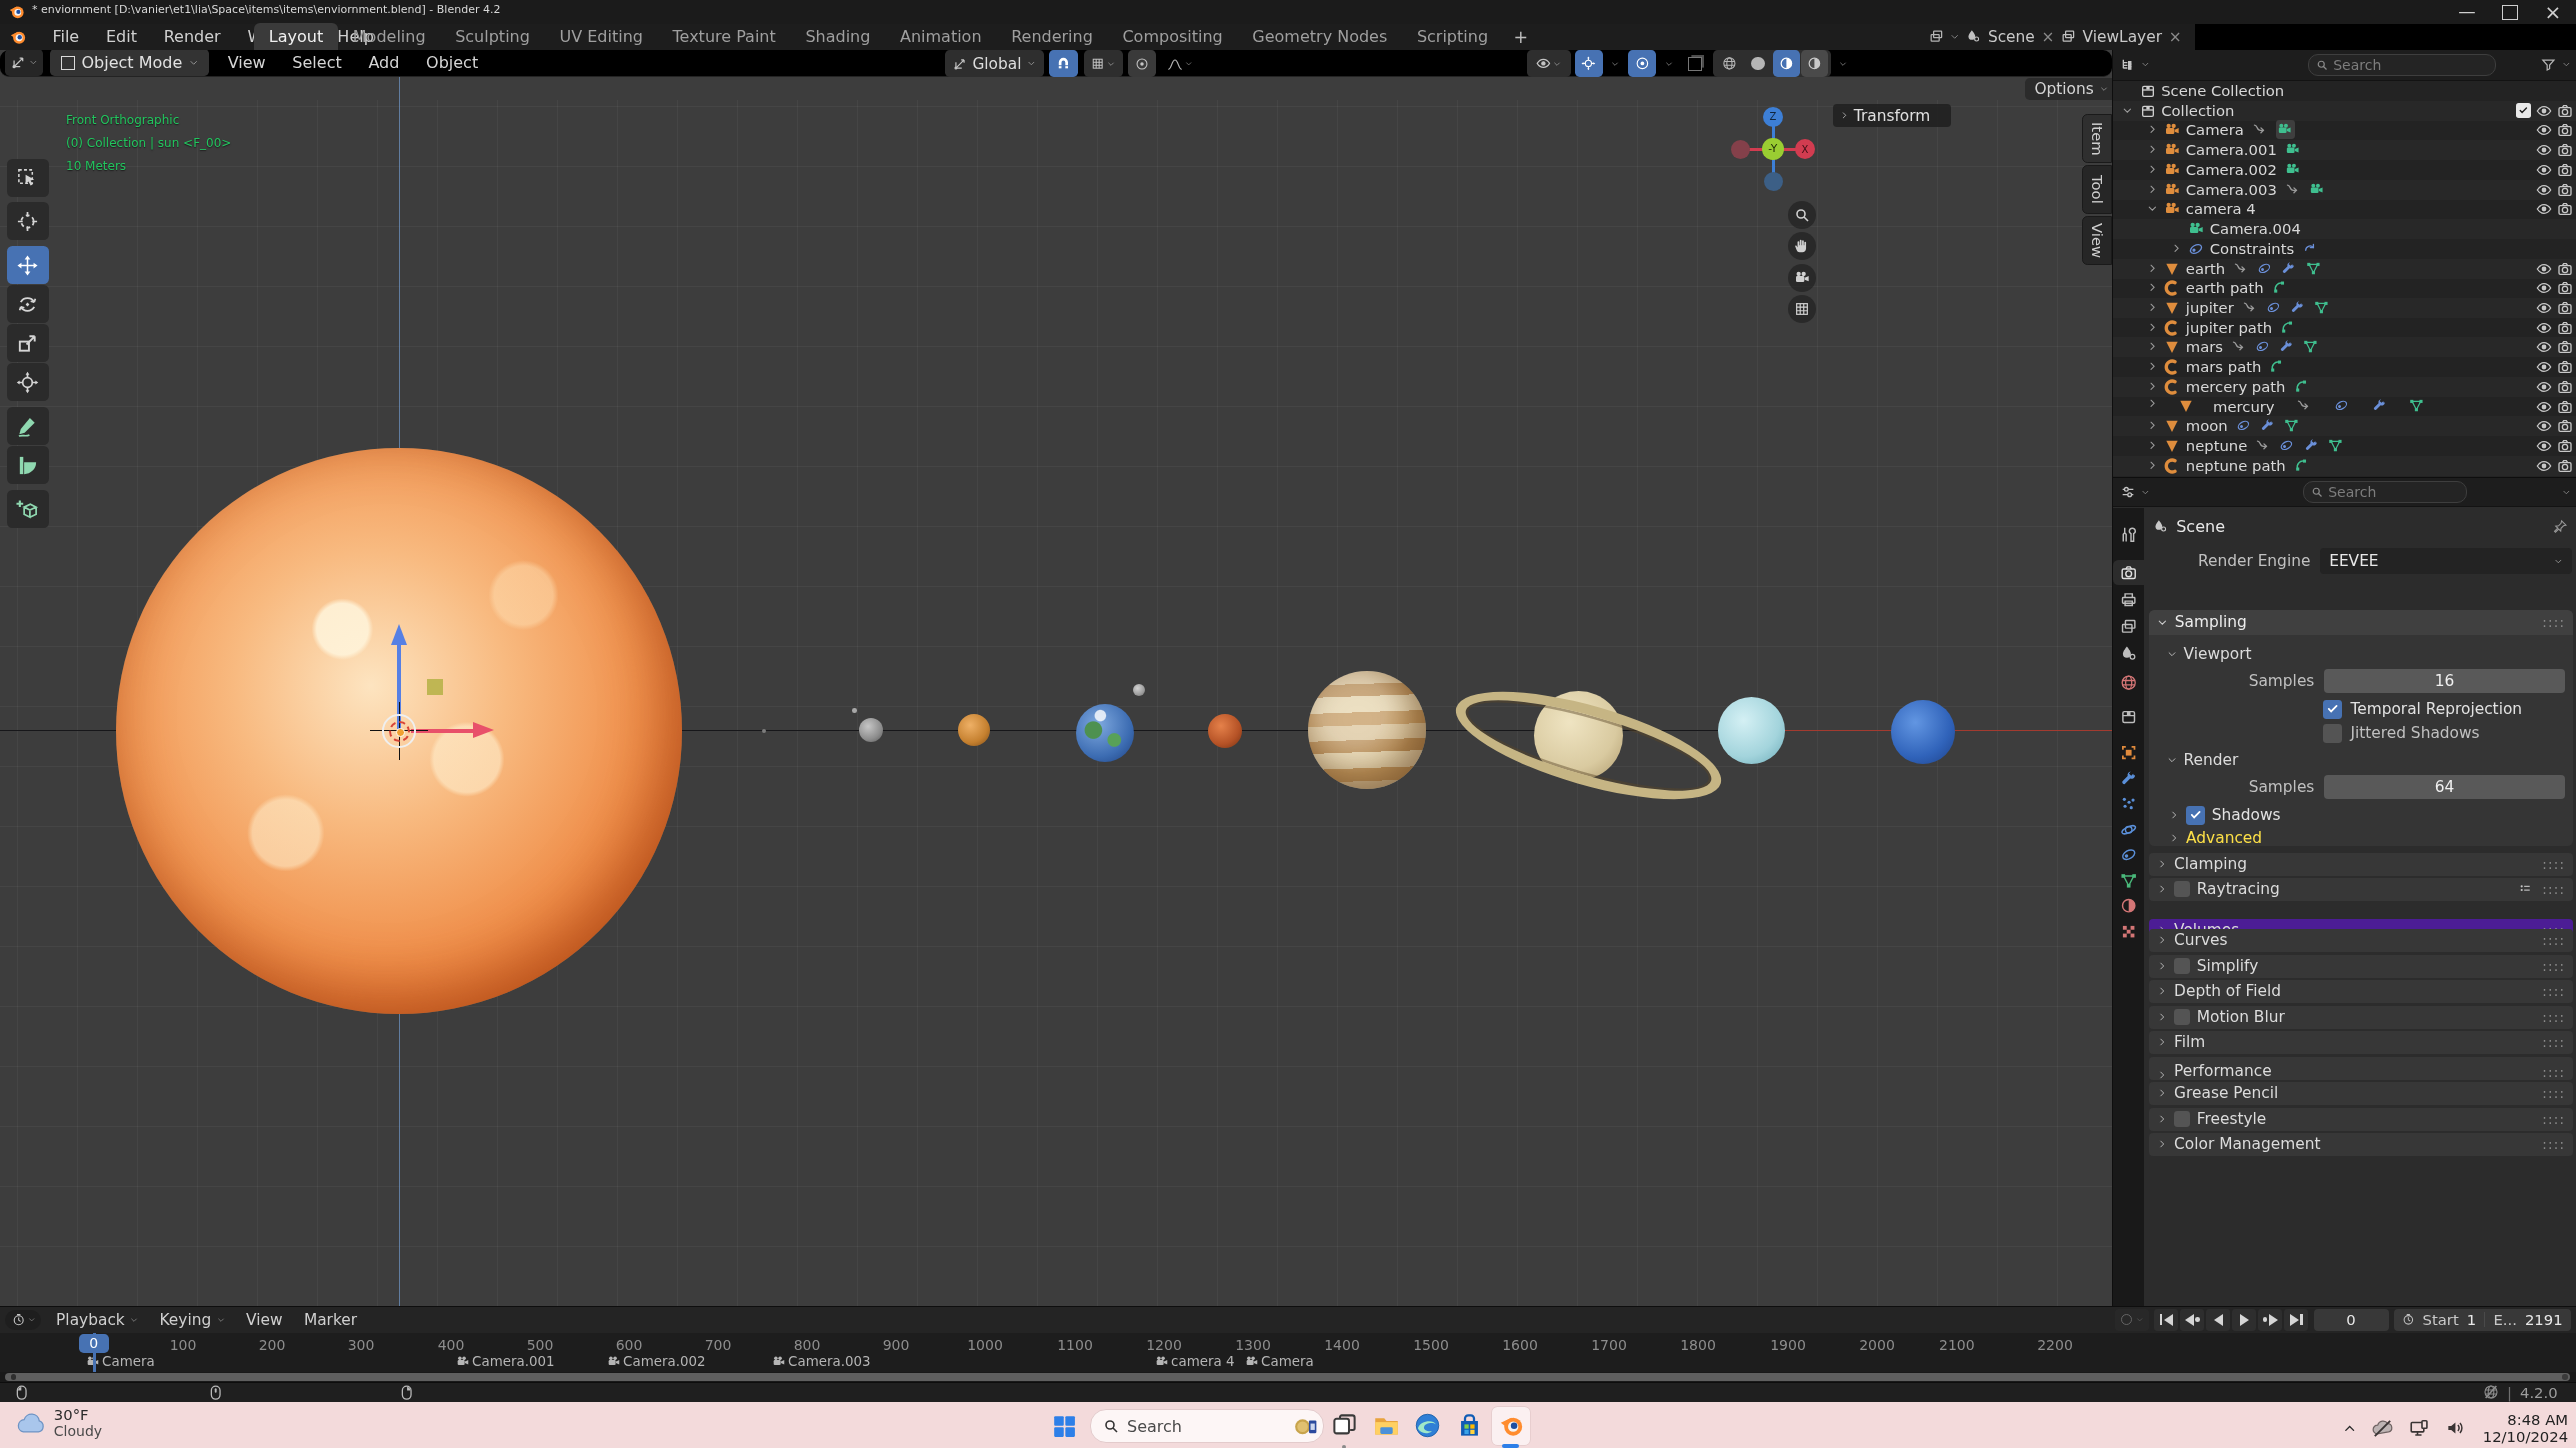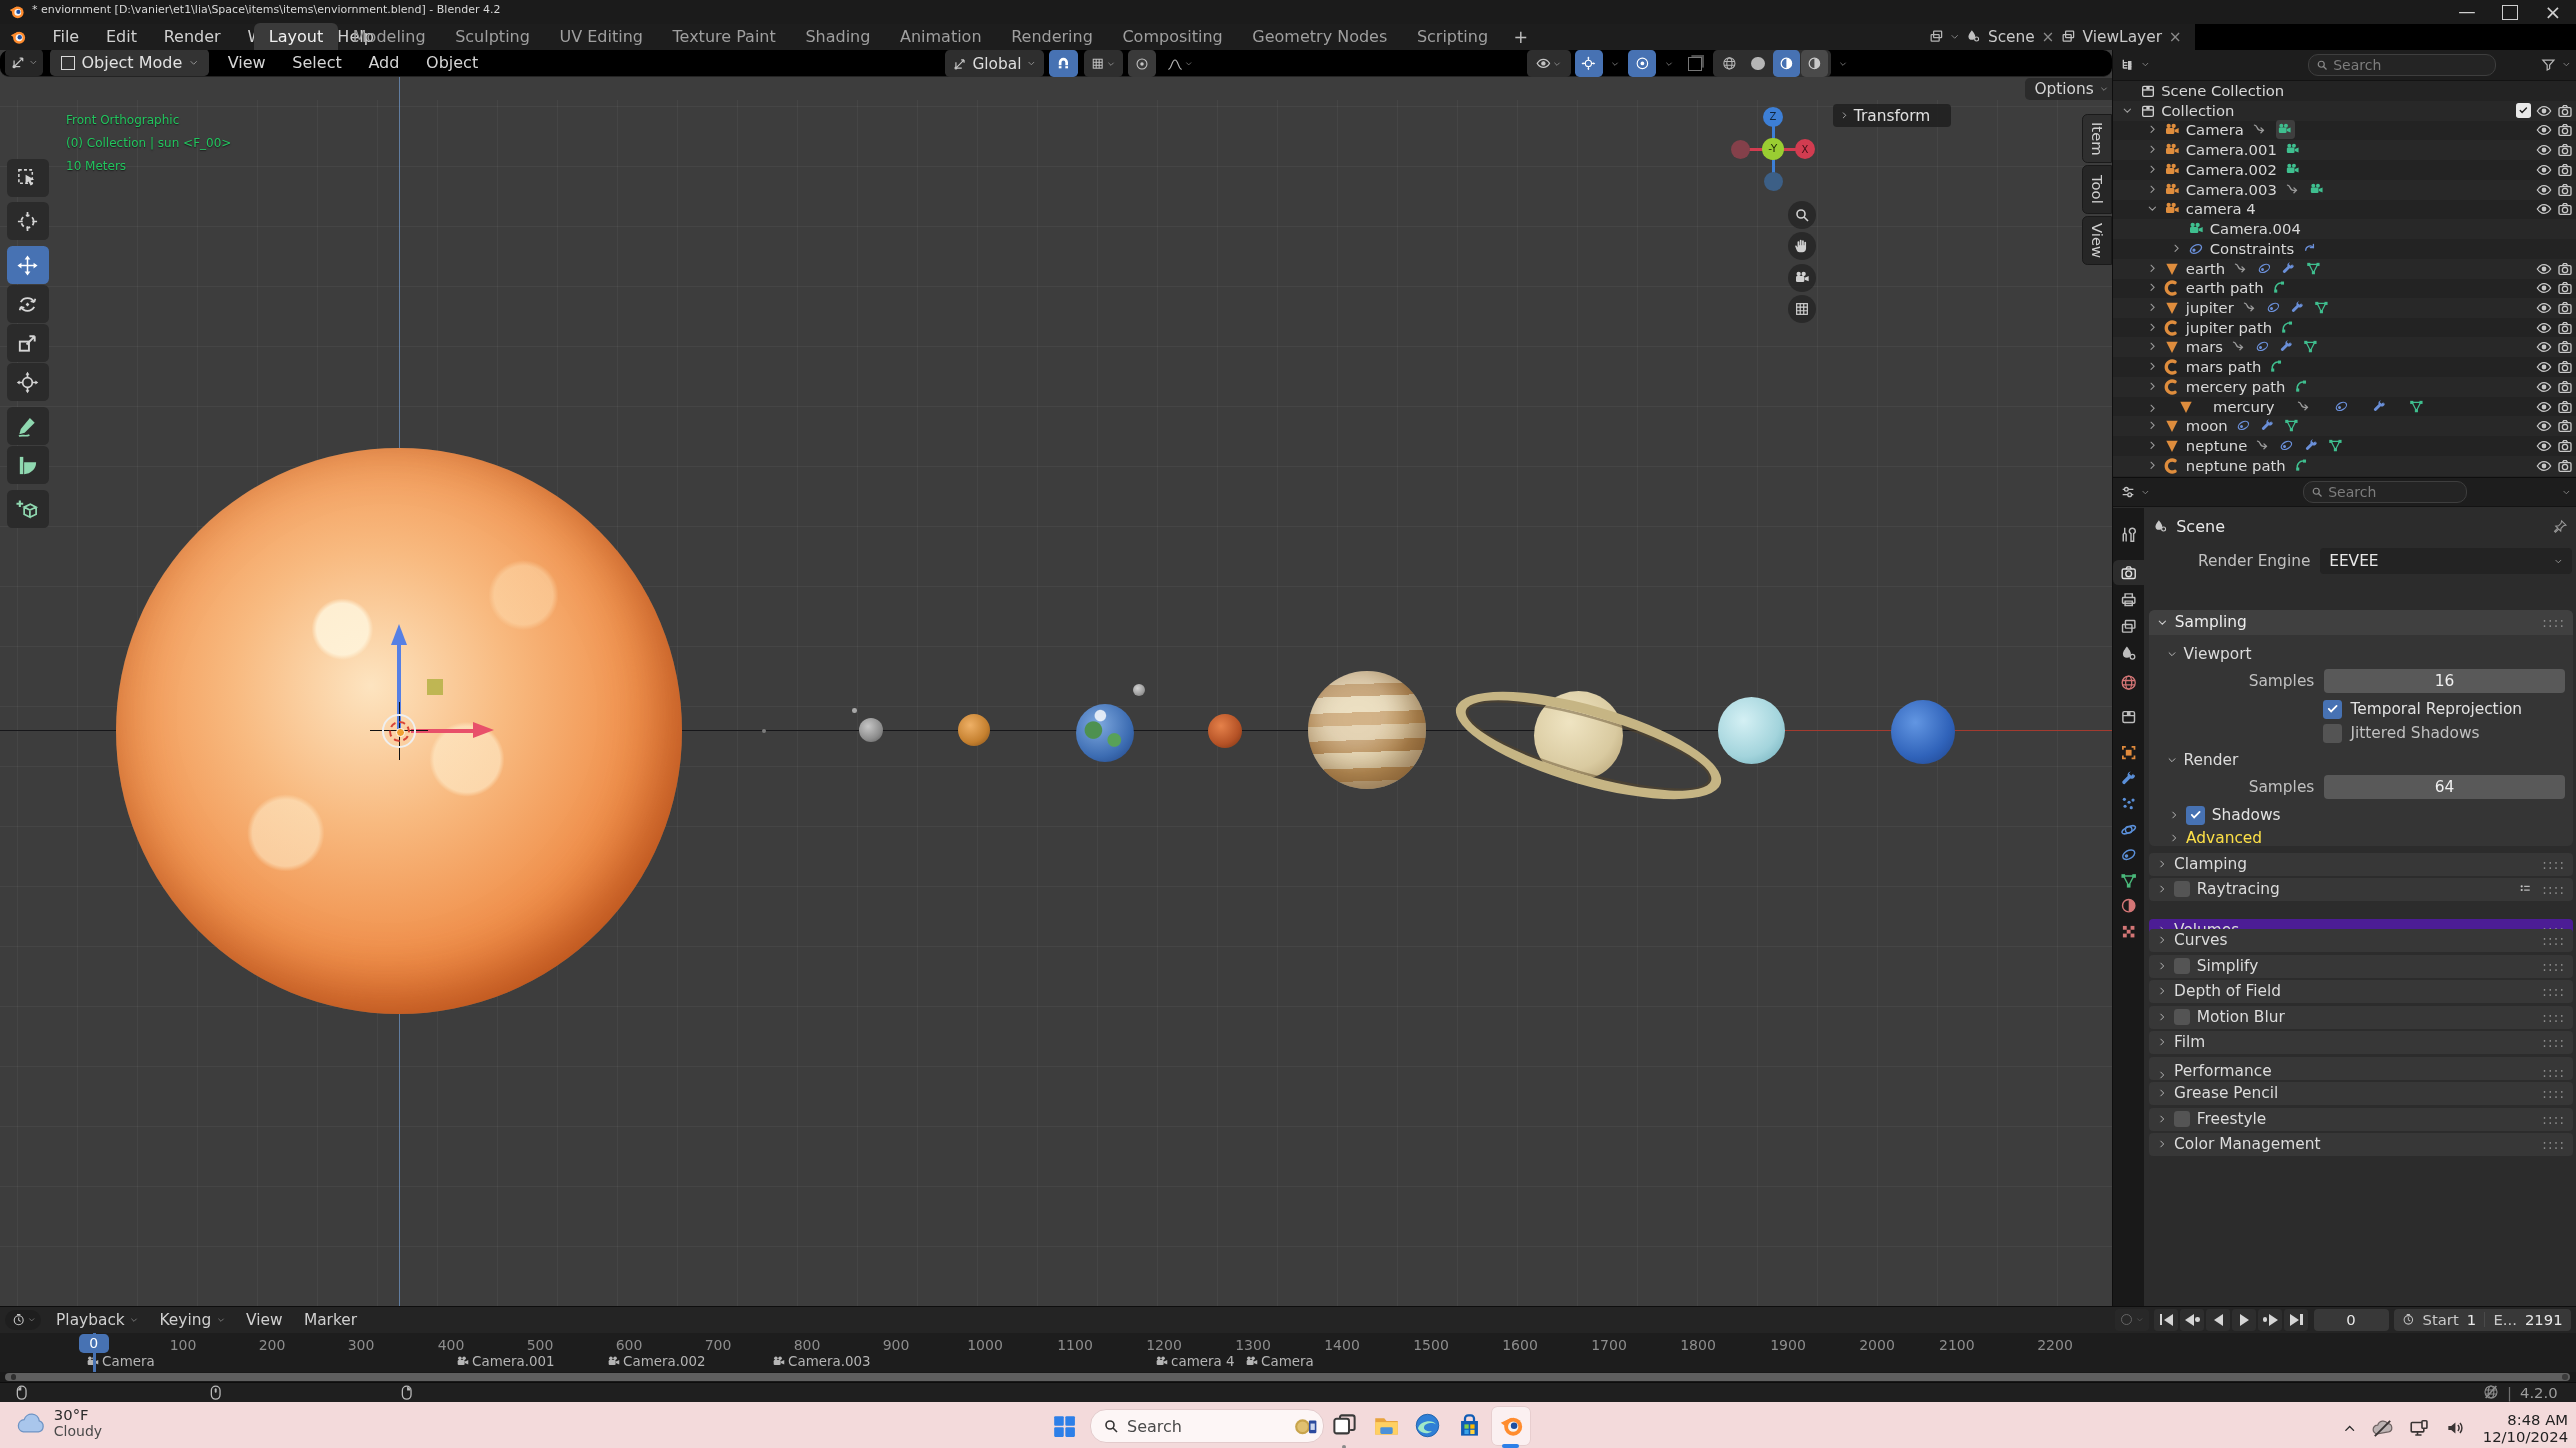--- a/index.html
+++ b/index.html
@@ -1252,21 +1252,21 @@
             <use href="#s-eye"></use>
           </svg>
         </span>
         <span style="position: absolute; left: 444px; width: 16px; height: 16px;">
           <svg width="16" height="16" style="color:#c8c8c8" viewBox="0 0 24 24">
             <use href="#s-photocam"></use>
           </svg>
         </span>
       </div>
       <div style="position: absolute; left: 0px; top: 316px; width: 464px; height: 19.5px; display: flex; align-items: center;">
-        <span style="display: flex; align-items: flex-end; gap: 19px; padding-left: 34px;">
+        <span style="display: flex; align-items: flex-start; gap: 19px; padding-left: 34px;">
           <span style="width: 12px; height: 12px; color: rgb(154, 154, 154);">
             <svg width="10.7" height="10.7" style="color:#9a9a9a" viewBox="0 0 16 16">
               <use href="#s-chev"></use>
             </svg>
           </span>
           <span style="width: 16px; height: 16px;">
             <svg width="16" height="16" style="color:#df8d3d" viewBox="0 0 24 24">
               <use href="#s-mesh"></use>
             </svg>
           </span>

